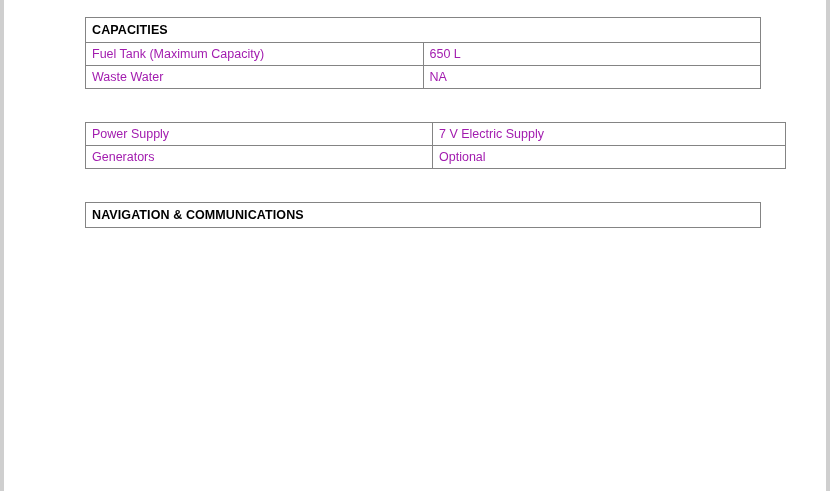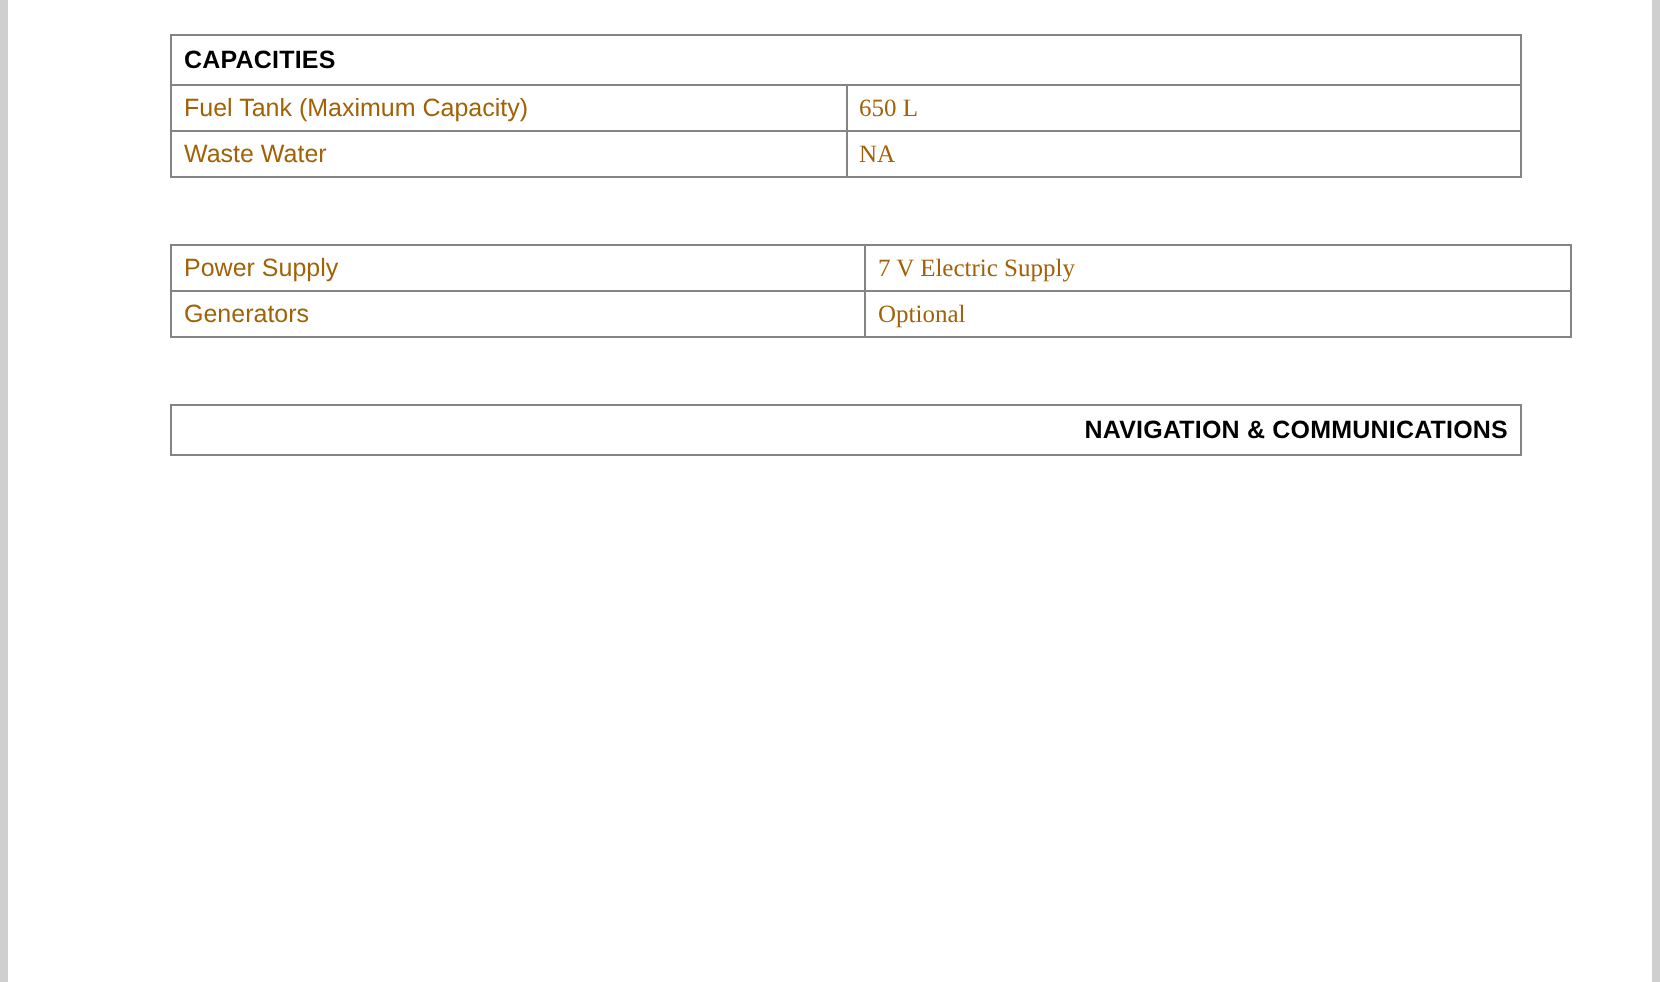--- a/index.html
+++ b/index.html
@@ -47,37 +47,37 @@
     width: 676px;
     border-collapse: collapse;
     table-layout: fixed;
     margin: 0 0 33px 0;
     background: #ffffff;
   }
   table.spec td {
     border: 1px solid #848484;
     padding: 4px 6px 4px 6px;
     font-size: 12.5px;
-    color: #a16207;
+    color: #a21caf;
     line-height: 14px;
     height: 14px;
     vertical-align: middle;
     background: #ffffff;
   }
   table.spec tr.header-row td {
     font-weight: bold;
     font-size: 12.5px;
     letter-spacing: 0.1px;
     color: #000000;
     padding-top: 5px;
     padding-bottom: 5px;
   }
   td.col-label { width: 334px; }
-  td.col-value { width: 340px; font-family: Liberation Serif, serif; }
-  .last-table { margin-bottom: 0; text-align: right; }
+  td.col-value { width: 340px; }
+  .last-table { margin-bottom: 0; }
 </style>
 </head>
 <body>
 
 <div class="page">
   <div class="edge-left"></div>
   <div class="edge-right"></div>
 
   <div class="content">
 

